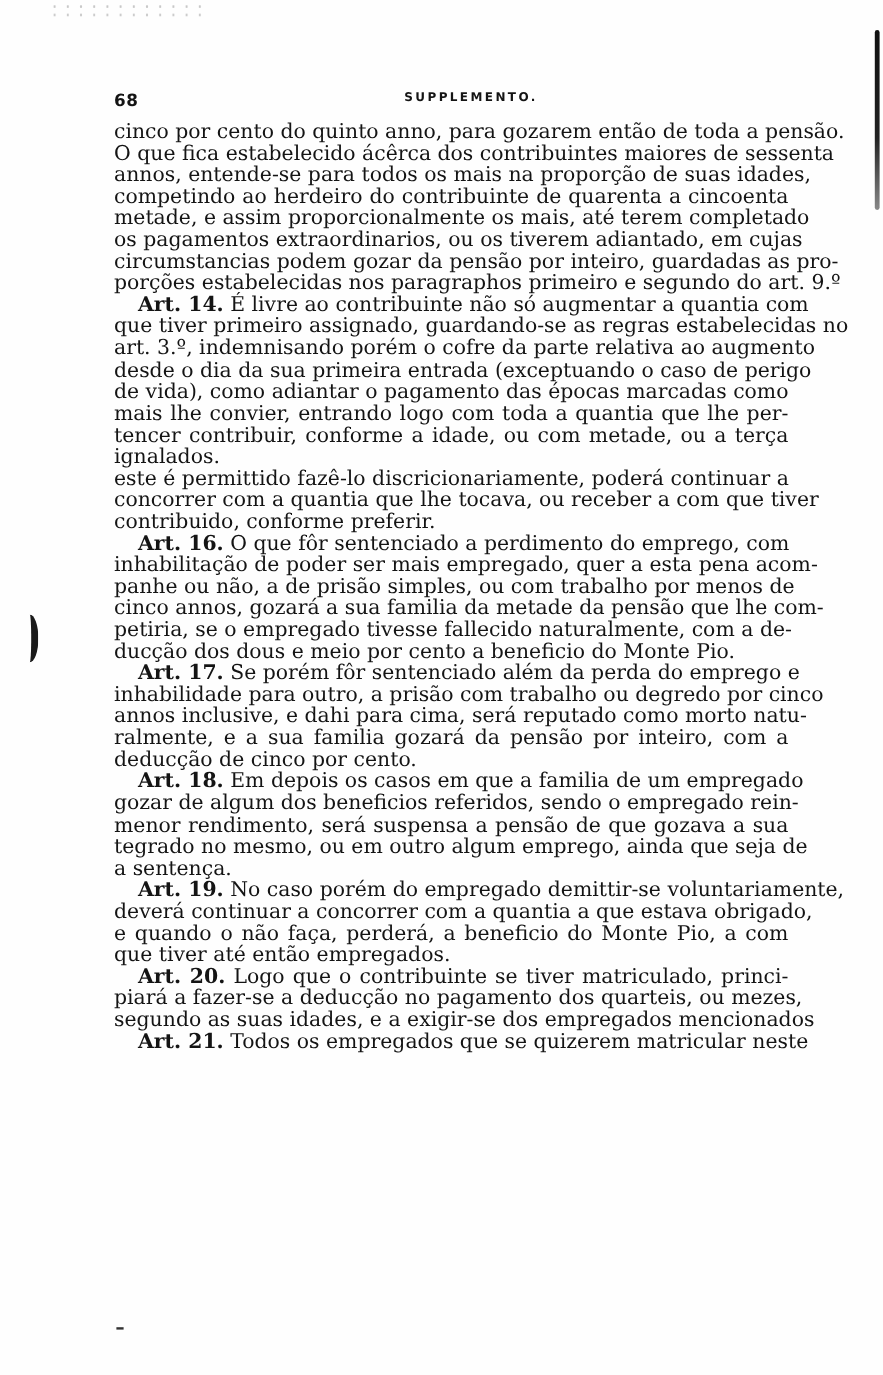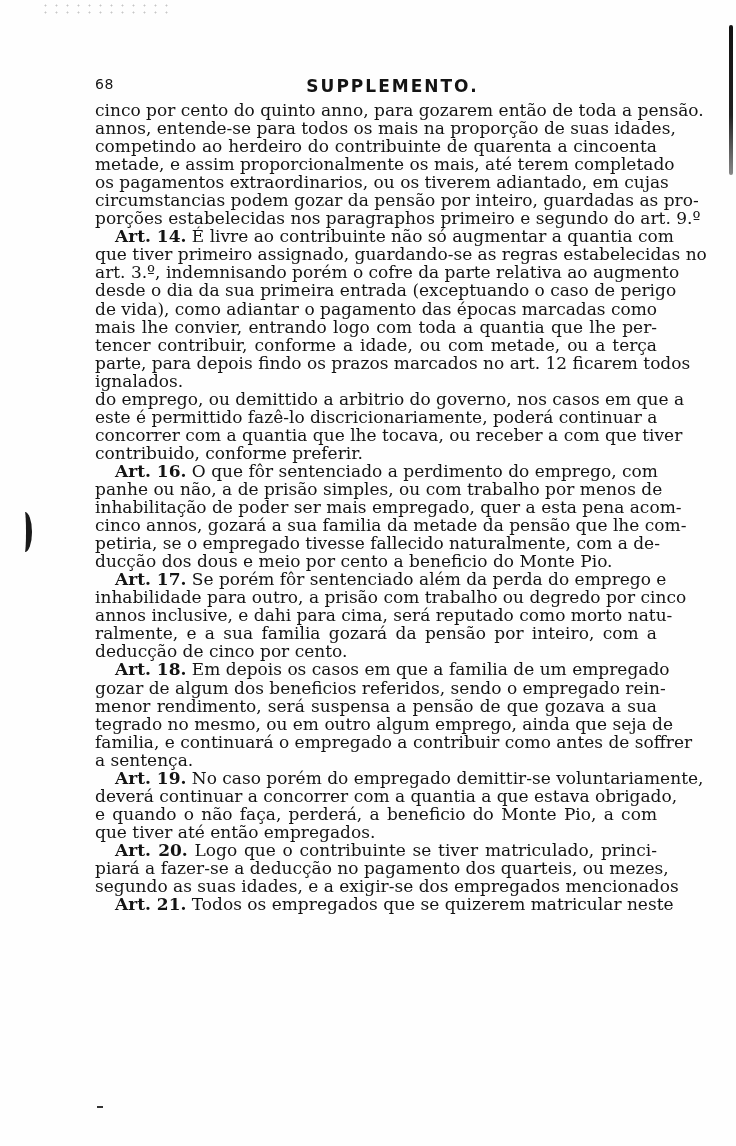--- a/index.html
+++ b/index.html
@@ -64,33 +64,33 @@
       top: 76px;
       left: 95px;
       width: 565px;
       height: 20px;
     }
     .page-number {
       position: absolute;
       left: 0;
       top: 0;
       font-family: "DejaVu Sans", "Liberation Sans", sans-serif;
-      font-weight: normal;
+      font-weight: bold;
       font-size: 14px;
       letter-spacing: 0.5px;
     }
     .running-title {
       position: absolute;
       left: 0;
       right: 0;
       top: 0;
       text-align: center;
       font-family: "DejaVu Sans", "Liberation Sans", sans-serif;
       font-weight: bold;
-      font-size: 17px;
+      font-size: 10px;
       letter-spacing: 2px;
       padding-left: 30px;
     }
 
     
     .text-block {
       position: absolute;
       top: 101px;
       left: 95px;
       width: 562px;
@@ -124,55 +124,53 @@
   <div class="binding-mark"></div>
   <div class="dash-mark"></div>
 
   <div class="running-head">
     <span class="page-number">68</span>
     <span class="running-title">SUPPLEMENTO.</span>
   </div>
 
   <div class="text-block" id="text-block">
       <span class="line"><span>cinco por cento do quinto anno, para gozarem então de toda a pensão.</span></span>
+      <span class="line"><span>O que fica estabelecido ácêrca dos contribuintes maiores de sessenta</span></span>
       <span class="line"><span>annos, entende-se para todos os mais na proporção de suas idades,</span></span>
       <span class="line"><span>competindo ao herdeiro do contribuinte de quarenta a cincoenta</span></span>
       <span class="line"><span>metade, e assim proporcionalmente os mais, até terem completado</span></span>
       <span class="line"><span>os pagamentos extraordinarios, ou os tiverem adiantado, em cujas</span></span>
       <span class="line"><span>circumstancias podem gozar da pensão por inteiro, guardadas as pro-</span></span>
       <span class="line"><span>porções estabelecidas nos paragraphos primeiro e segundo do art. 9.º</span></span>
       <span class="line indent"><span class="art-label">Art. 14.</span> <span>É livre ao contribuinte não só augmentar a quantia com</span></span>
       <span class="line"><span>que tiver primeiro assignado, guardando-se as regras estabelecidas no</span></span>
       <span class="line"><span>art. 3.º, indemnisando porém o cofre da parte relativa ao augmento</span></span>
       <span class="line"><span>desde o dia da sua primeira entrada (exceptuando o caso de perigo</span></span>
       <span class="line"><span>de vida), como adiantar o pagamento das épocas marcadas como</span></span>
       <span class="line"><span>mais lhe convier, entrando logo com toda a quantia que lhe per-</span></span>
       <span class="line"><span>tencer contribuir, conforme a idade, ou com metade, ou a terça</span></span>
-      <span class="line"><span>parte, para depois findo os prazos marcados no art. 12 ficarem todos</span></span>
       <span class="line last"><span>ignalados.</span></span>
-      <span class="line"><span>do emprego, ou demittido a arbitrio do governo, nos casos em que a</span></span>
       <span class="line"><span>este é permittido fazê-lo discricionariamente, poderá continuar a</span></span>
       <span class="line"><span>concorrer com a quantia que lhe tocava, ou receber a com que tiver</span></span>
       <span class="line last"><span>contribuido, conforme preferir.</span></span>
       <span class="line indent"><span class="art-label">Art. 16.</span> <span>O que fôr sentenciado a perdimento do emprego, com</span></span>
+      <span class="line"><span>inhabilitação de poder ser mais empregado, quer a esta pena acom-</span></span>
       <span class="line"><span>panhe ou não, a de prisão simples, ou com trabalho por menos de</span></span>
-      <span class="line"><span>inhabilitação de poder ser mais empregado, quer a esta pena acom-</span></span>
       <span class="line"><span>cinco annos, gozará a sua familia da metade da pensão que lhe com-</span></span>
       <span class="line"><span>petiria, se o empregado tivesse fallecido naturalmente, com a de-</span></span>
       <span class="line last"><span>ducção dos dous e meio por cento a beneficio do Monte Pio.</span></span>
       <span class="line indent"><span class="art-label">Art. 17.</span> <span>Se porém fôr sentenciado além da perda do emprego e</span></span>
       <span class="line"><span>inhabilidade para outro, a prisão com trabalho ou degredo por cinco</span></span>
       <span class="line"><span>annos inclusive, e dahi para cima, será reputado como morto natu-</span></span>
       <span class="line"><span>ralmente, e a sua familia gozará da pensão por inteiro, com a</span></span>
       <span class="line last"><span>deducção de cinco por cento.</span></span>
       <span class="line indent"><span class="art-label">Art. 18.</span> <span>Em depois os casos em que a familia de um empregado</span></span>
       <span class="line"><span>gozar de algum dos beneficios referidos, sendo o empregado rein-</span></span>
       <span class="line"><span>menor rendimento, será suspensa a pensão de que gozava a sua</span></span>
       <span class="line"><span>tegrado no mesmo, ou em outro algum emprego, ainda que seja de</span></span>
-      <span class="line"><span>familia, e continuará o empregado a contribuir como antes de soffrer</span></span>
       <span class="line last"><span>a sentença.</span></span>
       <span class="line indent"><span class="art-label">Art. 19.</span> <span>No caso porém do empregado demittir-se voluntariamente,</span></span>
       <span class="line"><span>deverá continuar a concorrer com a quantia a que estava obrigado,</span></span>
       <span class="line"><span>e quando o não faça, perderá, a beneficio do Monte Pio, a com</span></span>
       <span class="line last"><span>que tiver até então empregados.</span></span>
       <span class="line indent"><span class="art-label">Art. 20.</span> <span>Logo que o contribuinte se tiver matriculado, princi-</span></span>
       <span class="line"><span>piará a fazer-se a deducção no pagamento dos quarteis, ou mezes,</span></span>
       <span class="line"><span>segundo as suas idades, e a exigir-se dos empregados mencionados</span></span>
       <span class="line indent"><span class="art-label">Art. 21.</span> <span>Todos os empregados que se quizerem matricular neste</span></span>
     </div>

